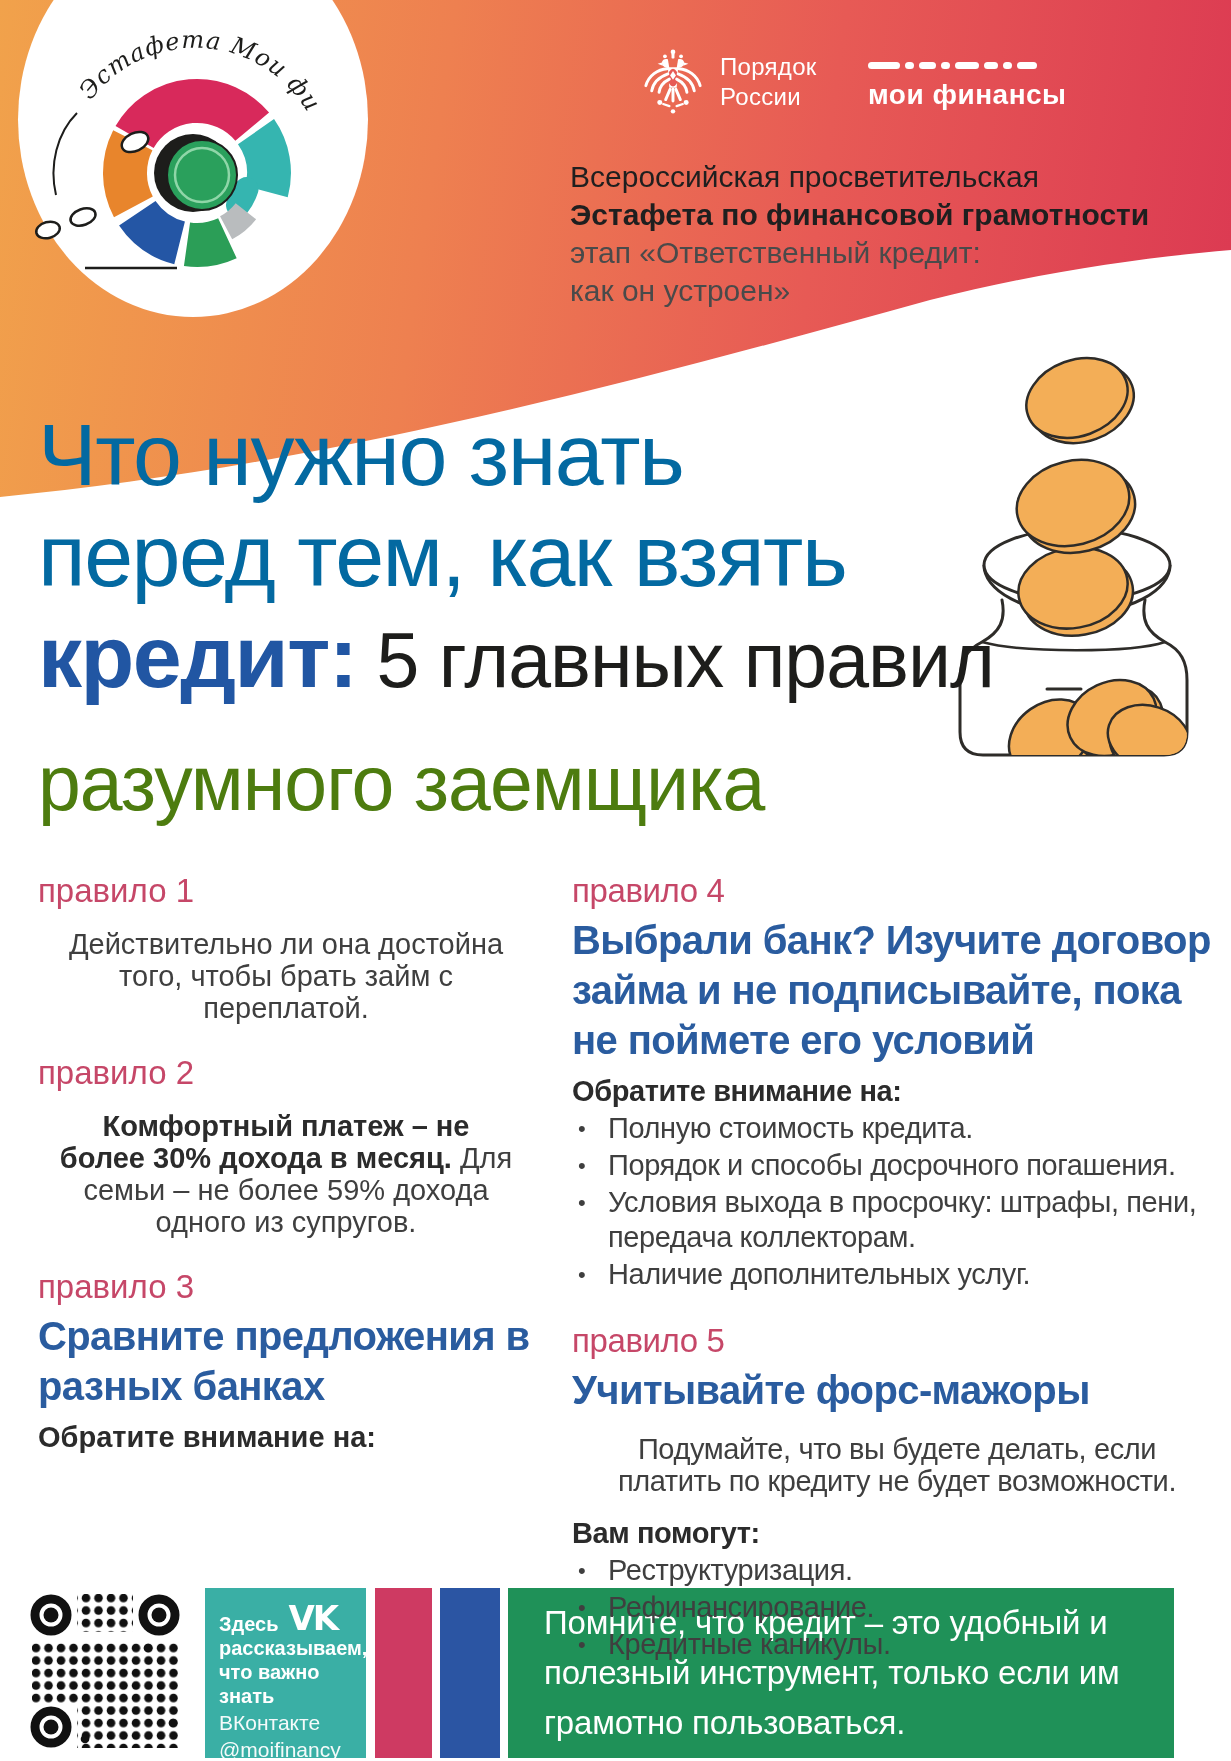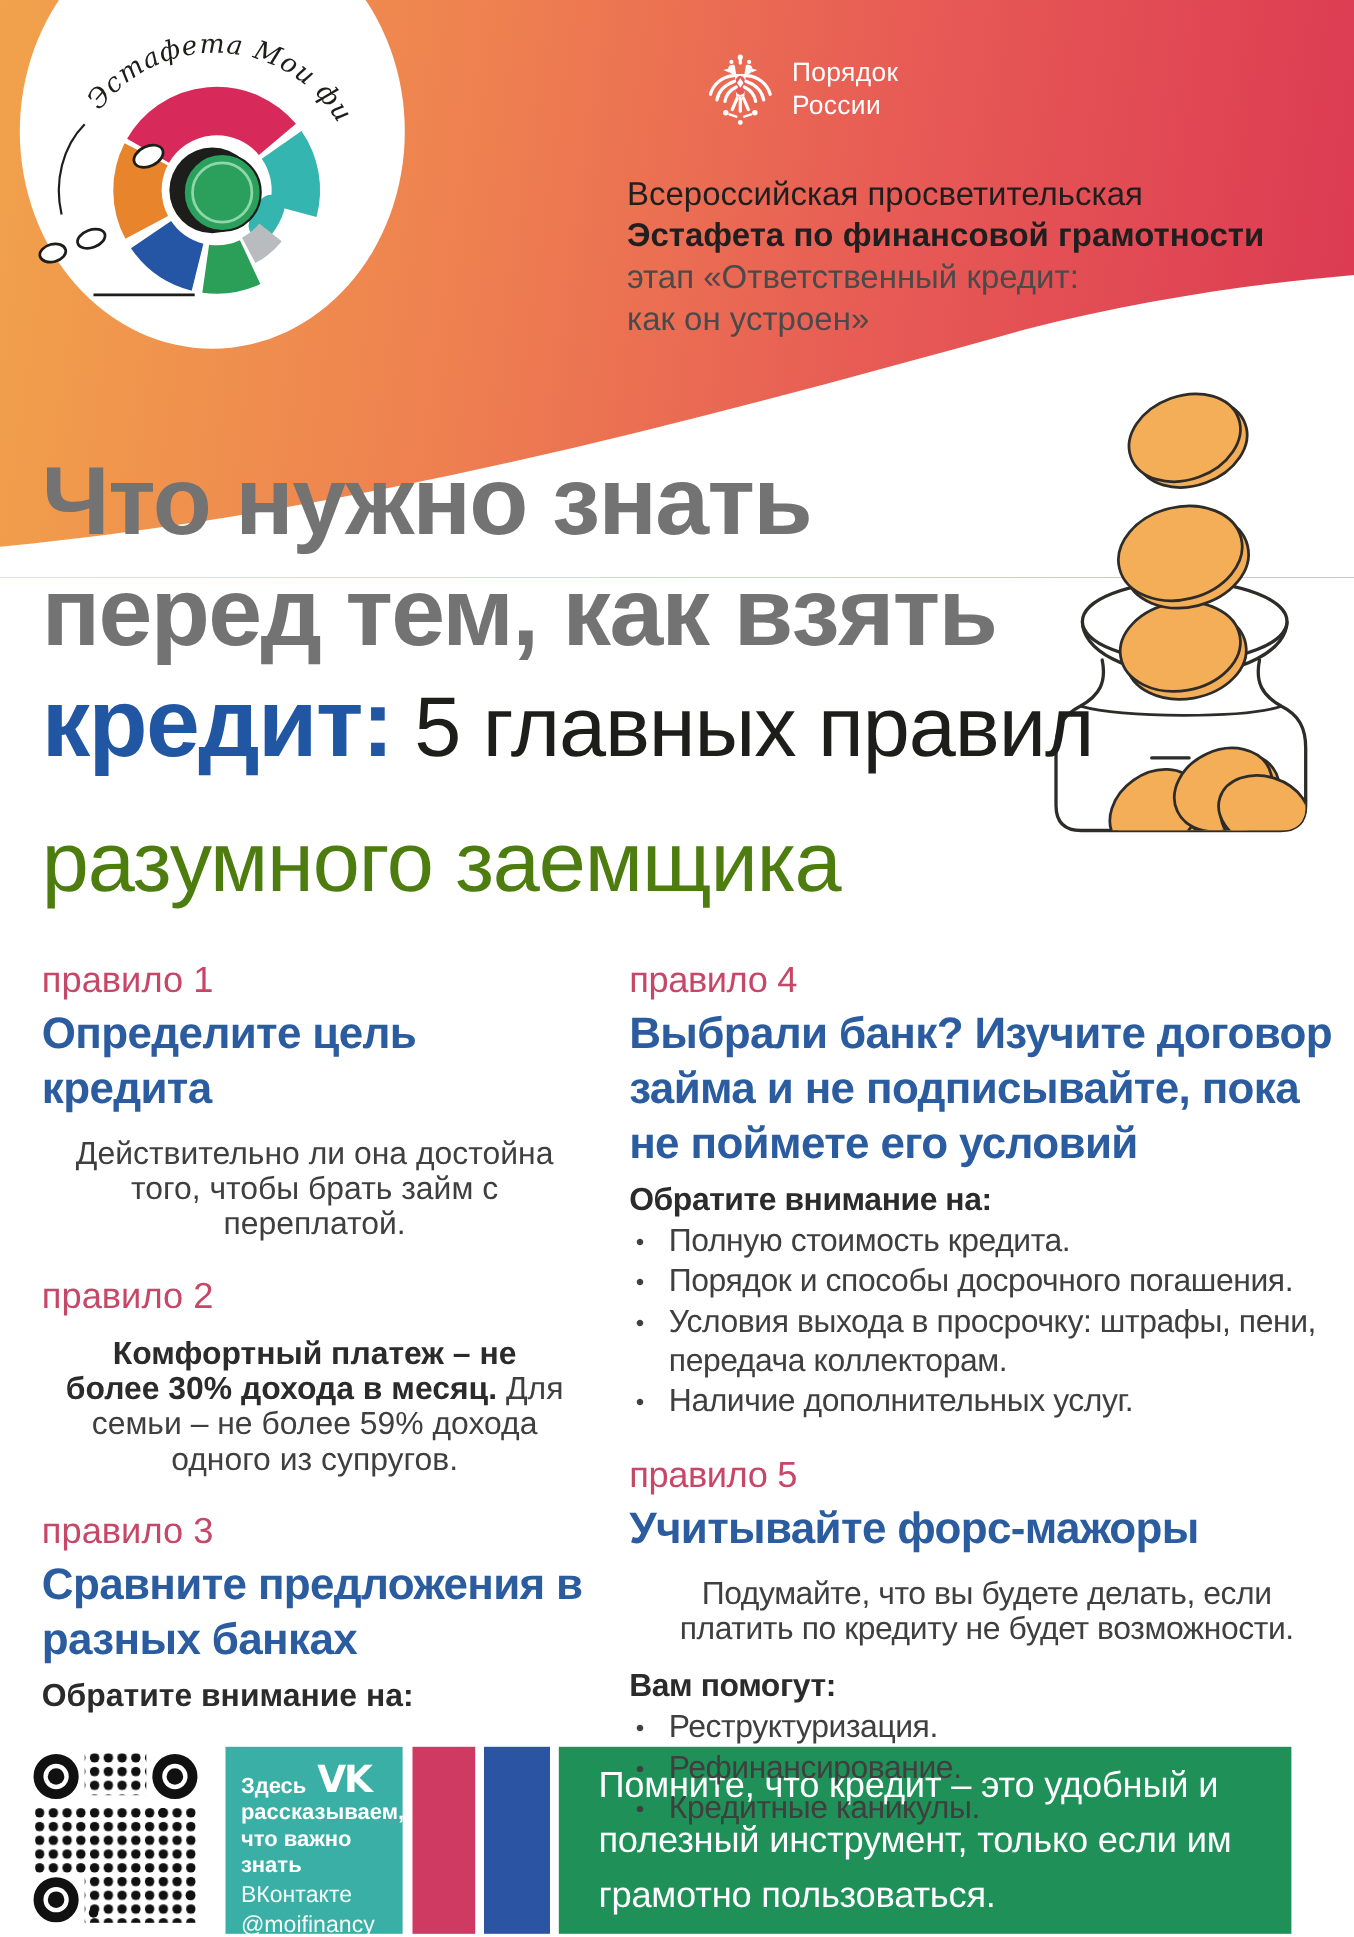--- a/index.html
+++ b/index.html
@@ -20,21 +20,21 @@
   .mf-logo{position:absolute;left:868px;top:62px;color:#fff;}
   .mf-dashes{display:flex;gap:5px;align-items:center;height:7px;margin-bottom:10px;}
   .mf-dashes i{display:block;height:7px;background:#fff;border-radius:3.5px;}
   .mf-text{font-size:28px;font-weight:700;letter-spacing:.5px;}
   .event{position:absolute;left:570px;top:158px;font-size:30px;line-height:38px;}
   .event .l1{color:#1f1f1f;}
   .event .l2{color:#1f1f1f;font-weight:700;}
   .event .l3,.event .l4{color:#4a4a4a;}
   
   .title{position:absolute;left:38px;top:404px;width:1060px;z-index:3;}
-  .t-blue{display:block;color:#737373;font-weight:700;font-size:88px;line-height:101px;letter-spacing:-1.5px;}
+  .t-blue{display:block;color:#0369a1;font-weight:400;font-size:88px;line-height:101px;letter-spacing:-1.5px;}
   .t-line3{display:block;line-height:101px;white-space:nowrap;}
   .t-line3 .t-blue-inline{color:#2156A3;font-weight:700;font-size:88px;letter-spacing:-1.5px;}
   .t-black-inline{color:#1d1d1b;font-weight:400;font-size:77px;margin-left:20px;letter-spacing:-1px;}
   .t-black2{display:block;color:#4d7c0f;font-weight:400;font-size:77px;line-height:98px;letter-spacing:-1px;margin-top:2px;}
   
   .jar-svg{position:absolute;left:850px;top:290px;z-index:1;}
   
   .col{position:absolute;top:872px;z-index:2;}
   .col-left{left:38px;width:496px;}
   .col-right{left:572px;width:650px;letter-spacing:-0.4px;}
@@ -138,20 +138,33 @@
           <rect x="48" y="78" width="12" height="3" rx="1.5" transform="rotate(-18 54 79)"></rect>
           <circle cx="45" cy="88" r="3"></circle>
         </g>
       </svg>
       <div class="minfin-label">
         <div>Порядок</div>
         <div>России</div>
       </div>
     </div>
 
+    <div class="mf-logo">
+      <div class="mf-dashes">
+        <i style="width:32px"></i>
+          <i style="width:9px"></i>
+          <i style="width:17px"></i>
+          <i style="width:9px"></i>
+        <i style="width:24px"></i>
+          <i style="width:14px"></i>
+          <i style="width:9px"></i>
+          <i style="width:20px"></i>
+      </div>
+      <div class="mf-text">мои финансы</div>
+    </div>
 
     <div class="event">
       <div class="l1">Всероссийская просветительская</div>
       <div class="l2">Эстафета по финансовой грамотности</div>
       <div class="l3">этап «Ответственный кредит:</div>
       <div class="l4">как он устроен»</div>
     </div>
   </div>
 
   <svg class="jar-svg" width="381" height="480" viewBox="0 0 381 480">
@@ -201,21 +214,20 @@
   <div class="title">
     <span class="t-blue">Что нужно знать</span>
     <span class="t-blue">перед тем, как взять</span>
     <span class="t-line3"><span class="t-blue-inline">кредит:</span><span class="t-black-inline">5 главных правил</span></span>
     <span class="t-black2">разумного заемщика</span>
   </div>
 
   <div class="col col-left">
     <section class="rule">
       <div class="rule-label">правило 1</div>
-      <h3 class="rule-head">Определите цель кредита</h3>
       <p class="rule-body">Действительно ли она достойна того, чтобы брать займ с переплатой.</p>
     </section>
 
     <section class="rule">
       <div class="rule-label">правило 2</div>
       <p class="rule-body"><b>Комфортный платеж – не более 30% дохода в месяц.</b> <span>Для семьи – не более 59% дохода одного из супругов.</span></p>
     </section>
 
     <section class="rule">
       <div class="rule-label">правило 3</div>

